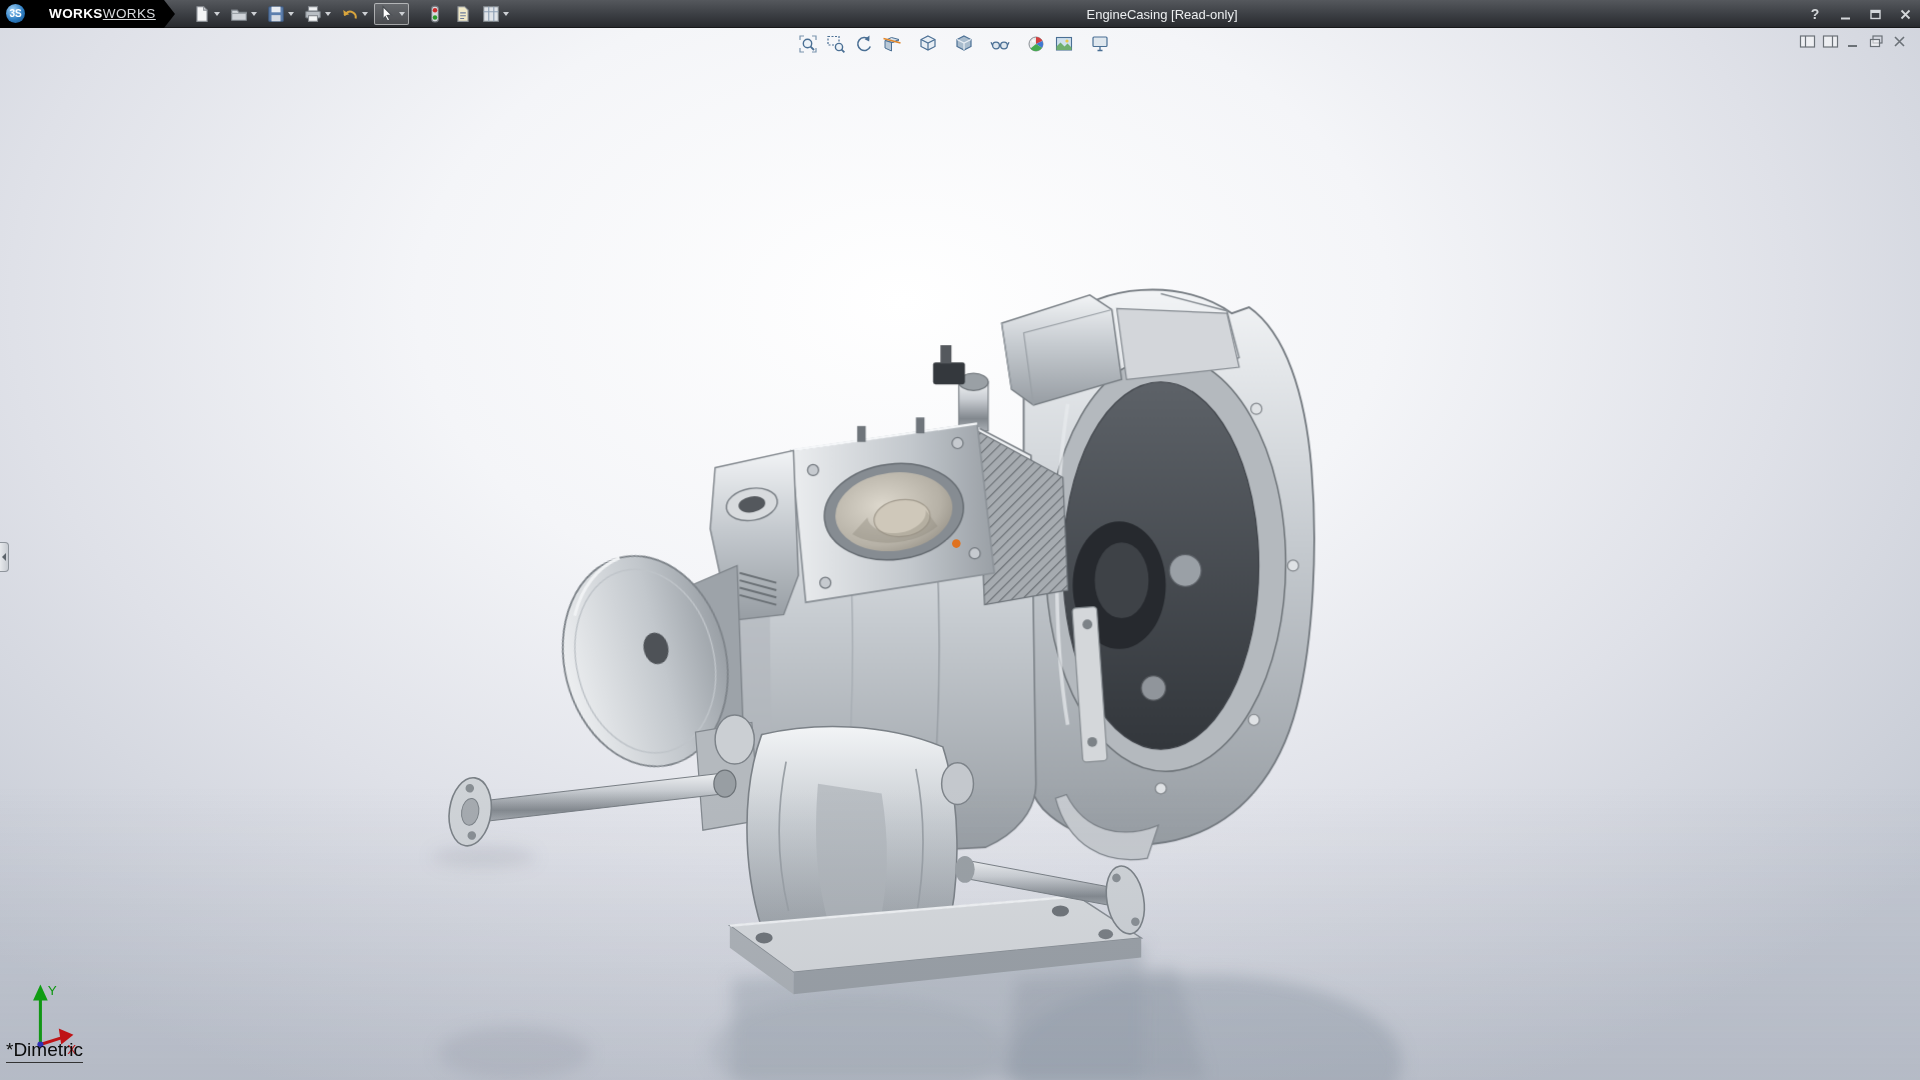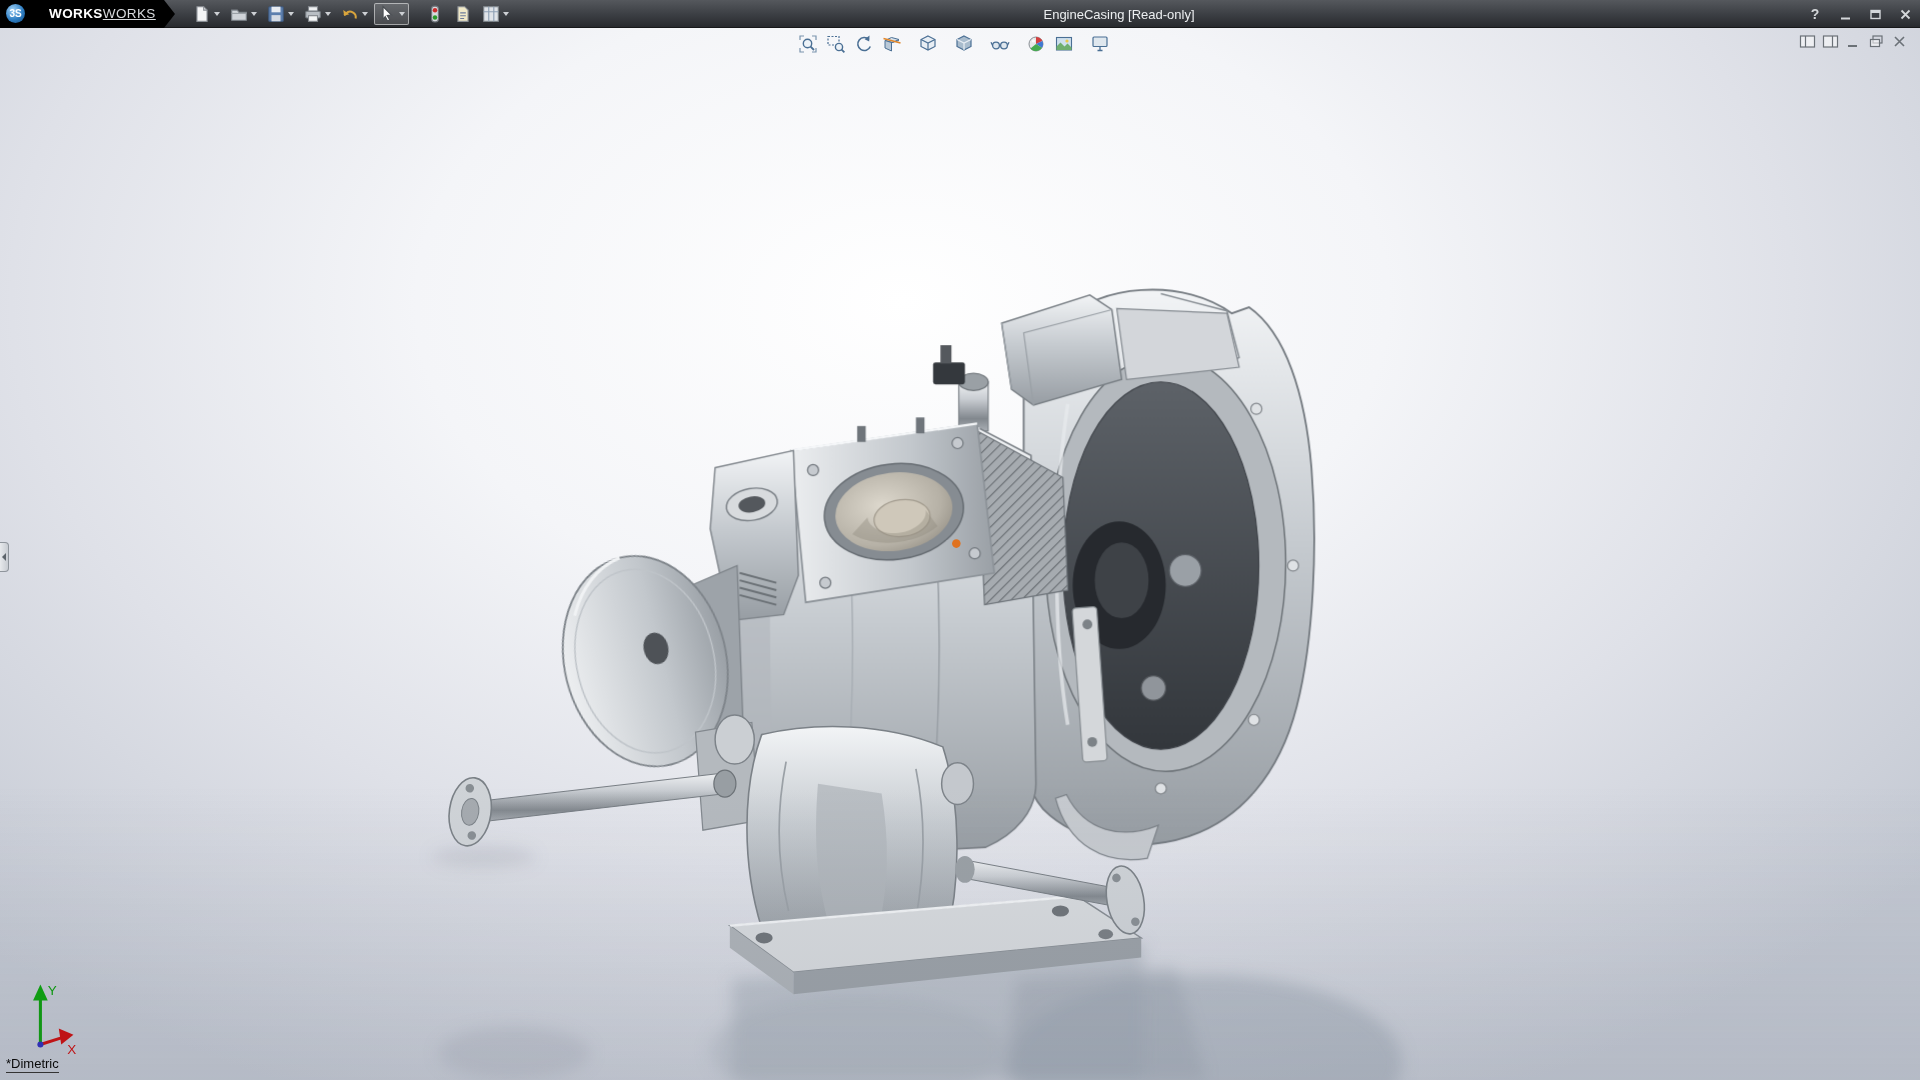--- a/index.html
+++ b/index.html
@@ -21,21 +21,21 @@
 
   .tb-row { display:flex; align-items:center; margin-left:14px; gap:2px; }
   .tb-item { display:flex; align-items:center; height:22px; padding:0 3px; border-radius:2px;
              border:1px solid transparent; cursor:default; }
   .tb-item svg { width:18px; height:18px; display:block; }
   .tb-item.active { background:rgba(255,255,255,.14); border-color:rgba(255,255,255,.5); }
   .caret { width:0; height:0; border-left:3.5px solid transparent; border-right:3.5px solid transparent;
            border-top:4px solid #cdd0d4; margin-left:3px; }
   .tb-gap { width:9px; }
 
-  .doc-title { position:absolute; left:1119px; top:0; height:28px; transform:translateX(-50%);
+  .doc-title { position:absolute; left:1162px; top:0; height:28px; transform:translateX(-50%);
                display:flex; align-items:center; color:#eceef0; font-size:13px; white-space:nowrap; }
 
   .win-controls { position:absolute; right:4px; top:0; height:28px; display:flex; align-items:center; gap:8px; }
   .win-btn { width:22px; height:20px; display:flex; align-items:center; justify-content:center; color:#d4d7da; }
   .win-btn svg { width:13px; height:13px; }
   .help-btn { font-size:14px; font-weight:bold; }
 
   
   .viewport { position:absolute; top:28px; left:0; width:1920px; height:1052px; overflow:hidden;
               background:radial-gradient(1350px 880px at 47% 26%,
@@ -57,21 +57,21 @@
   .doc-btn svg { width:17px; height:15px; display:block; }
 
   
   .panel-handle { position:absolute; left:0; top:514px; width:9px; height:30px; z-index:20;
                   background:linear-gradient(90deg,#e7e9ec,#c7cbd1); border:1px solid #8f959c; border-left:none;
                   border-radius:0 4px 4px 0; display:flex; align-items:center; justify-content:center; }
   .panel-handle span { width:0; height:0; border-top:4px solid transparent; border-bottom:4px solid transparent;
                        border-right:4px solid #5d646b; }
 
   
-  .view-label { position:absolute; left:6px; bottom:7px; font-size:13px; color:#0a0a0a; z-index:20;
+  .view-label { position:absolute; left:6px; bottom:17px; font-size:19px; color:#0a0a0a; z-index:20;
                 border-bottom:1px solid #333; padding-bottom:1px; }
 </style>
 </head>
 <body>
 
 <div class="titlebar">
   <div class="logo-plate">
     <div class="logo-mark">3S</div>
     <div class="brand">
       <span class="b1">WORKS</span><span class="b2">WORKS</span>

